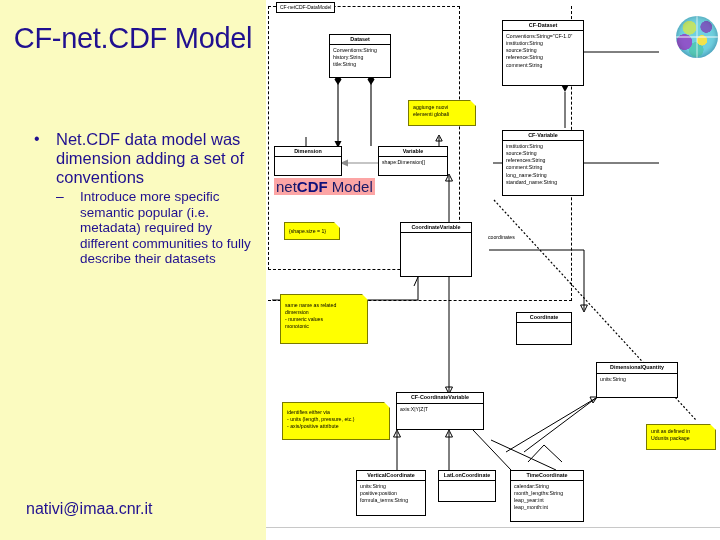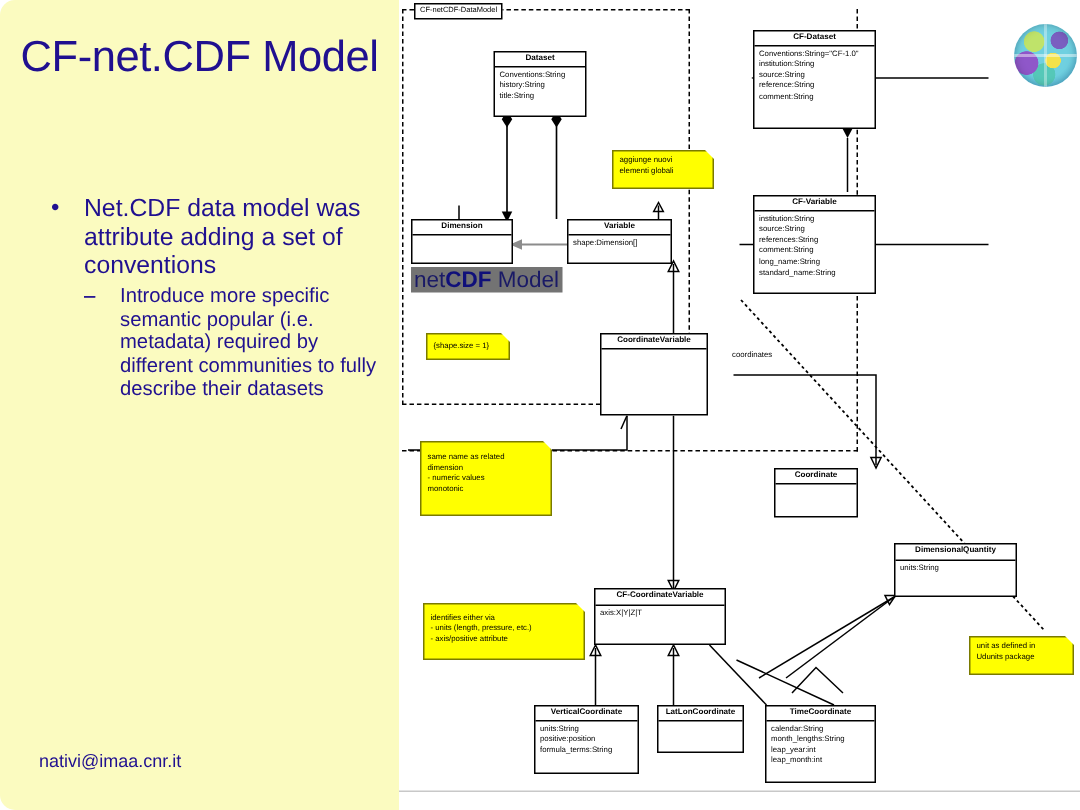--- a/index.html
+++ b/index.html
@@ -1,21 +1,21 @@
 <!DOCTYPE html>
 <html><head>
 <meta charset="utf-8">
 <style>
   html,body{margin:0;padding:0;}
   body{
     width:720px;height:540px;overflow:hidden;
     background:#ffffff;
     font-family:"Liberation Sans", sans-serif;
   }
-  #slide{position:relative;width:720px;height:540px;overflow:hidden;background:#fff;border-radius:10px;}
+  #slide{position:relative;width:720px;height:540px;overflow:hidden;background:#fff;}
 
   
   .left-panel{
     position:absolute;left:0;top:0;width:266px;height:540px;
     background:#fbfbc0;
   }
   .slide-title{
     position:absolute;left:6px;top:22px;width:254px;
     text-align:center;
     color:#201090;
@@ -35,29 +35,29 @@
   }
   .b2{
     position:relative;margin-left:28px;padding-left:26px;margin-top:2px;
     font-size:13.5px;line-height:15.5px;
   }
   .b2 .dash{
     position:absolute;left:2px;top:0px;font-size:13.5px;
   }
   .footer-mail{
     position:absolute;left:26px;top:500px;
-    color:#201090;font-size:12px;
+    color:#201090;font-size:16px;
   }
 
   
   .diagram{position:absolute;left:266px;top:0;width:454px;height:540px;background:#fff;}
 
   .netcdf-label{
     position:absolute;left:8px;top:178px;
-    color:#1a1a66;font-size:15px;background:#737373;padding:0 2px;
+    color:#1a1a66;font-size:15px;background:#fca5a5;padding:0 2px;
     white-space:nowrap;
   }
   .netcdf-label b{color:#10107a;}
 
   
   .dashframe{
     position:absolute;border:1.5px dashed #000;background:transparent;
   }
   .pkg-tab{
     position:absolute;border:1px solid #000;background:#fff;
@@ -123,21 +123,21 @@
 <body>
 
 <div id="slide">
 
   <div class="left-panel">
     <div class="slide-title">CF-net.CDF Model</div>
 
     <div class="bullets">
       <div class="b1">
         <span class="dot">•</span>
-        <span>Net.CDF data model was attribute adding a set of conventions</span>
+        <span>Net.CDF data model was dimension adding a set of conventions</span>
       </div>
 
       <div class="b2">
         <span class="dash">–</span>
       </div>
 
       <div class="b2">
         <span class="dash">–</span>
         <span>Introduce more specific semantic popular (i.e. metadata) required by different communities to fully describe their datasets</span>
       </div>

